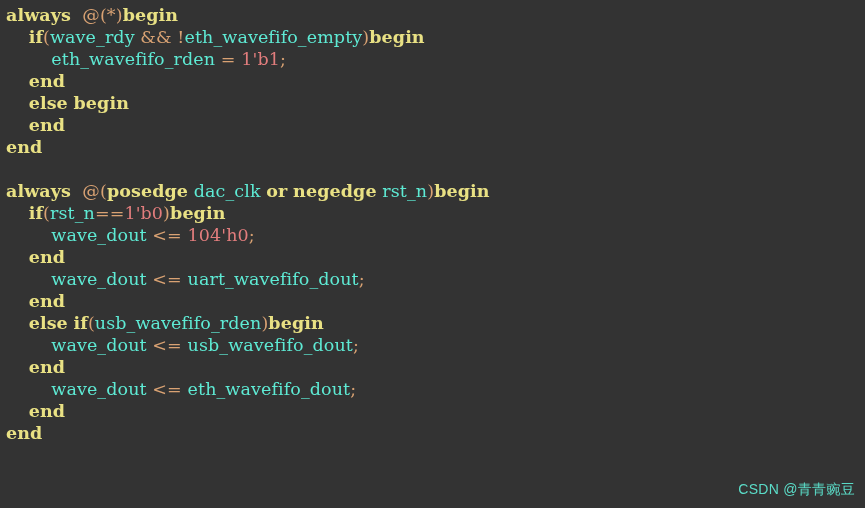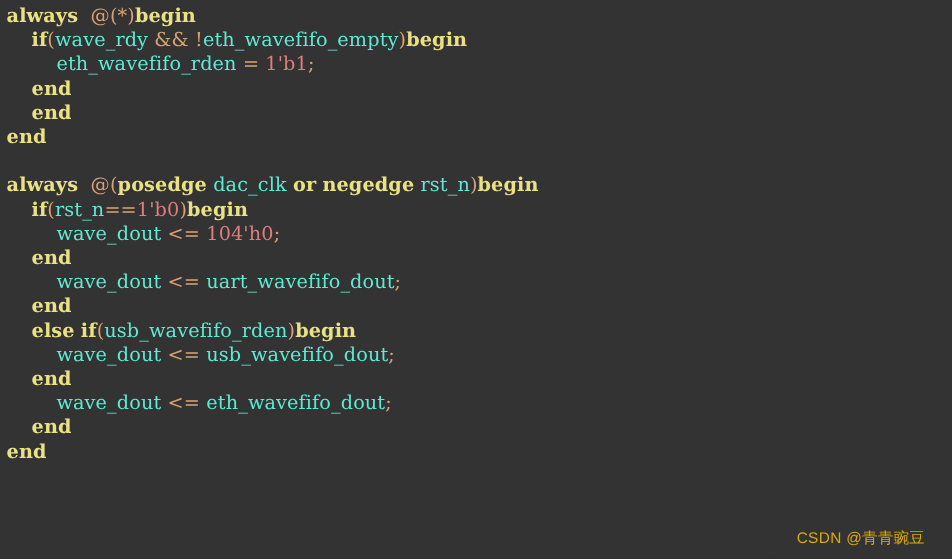--- a/index.html
+++ b/index.html
@@ -37,39 +37,40 @@
 
   
   .tok-kw    { color: #e9e184; font-weight: bold; }
   .tok-id    { color: #5eead4; }
   .tok-op    { color: #d9a273; }
   .tok-num   { color: #e27d7d; }
   .tok-plain { color: #c6ced6; }
 
   #watermark {
     position: absolute;
-    right: 24px;
+    right: 10px;
     bottom: 9px;
     font-family: "Liberation Sans", "DejaVu Sans", sans-serif;
     font-size: 14px;
-    color: #eab308;
+    color: #5eead4;
     white-space: nowrap;
     letter-spacing: 0.3px;
     opacity: 0.92;
   }
 </style>
 </head>
 <body>
 
 <div id="code-surface">
   <div id="code-lines">
       <div class="code-line"><span class="tok-kw">always</span><span class="tok-plain">  </span><span class="tok-op">@(*)</span><span class="tok-kw">begin</span></div>
       <div class="code-line"><span class="tok-plain">    </span><span class="tok-kw">if</span><span class="tok-op">(</span><span class="tok-id">wave_rdy</span><span class="tok-plain"> </span><span class="tok-op">&amp;&amp;</span><span class="tok-plain"> </span><span class="tok-op">!</span><span class="tok-id">eth_wavefifo_empty</span><span class="tok-op">)</span><span class="tok-kw">begin</span></div>
       <div class="code-line"><span class="tok-plain">        </span><span class="tok-id">eth_wavefifo_rden</span><span class="tok-plain"> </span><span class="tok-op">=</span><span class="tok-plain"> </span><span class="tok-num">1'b1</span><span class="tok-op">;</span></div>
       <div class="code-line"><span class="tok-plain">    </span><span class="tok-kw">end</span></div>
+      <div class="code-line"><span class="tok-plain">    </span><span class="tok-kw">else</span><span class="tok-plain"> </span><span class="tok-kw">begin</span></div>
       <div class="code-line"><span class="tok-plain">    </span><span class="tok-kw">end</span></div>
       <div class="code-line"><span class="tok-kw">end</span></div>
       <div class="code-line">&nbsp;</div>
       <div class="code-line"><span class="tok-kw">always</span><span class="tok-plain">  </span><span class="tok-op">@(</span><span class="tok-kw">posedge</span><span class="tok-plain"> </span><span class="tok-id">dac_clk</span><span class="tok-plain"> </span><span class="tok-kw">or</span><span class="tok-plain"> </span><span class="tok-kw">negedge</span><span class="tok-plain"> </span><span class="tok-id">rst_n</span><span class="tok-op">)</span><span class="tok-kw">begin</span></div>
       <div class="code-line"><span class="tok-plain">    </span><span class="tok-kw">if</span><span class="tok-op">(</span><span class="tok-id">rst_n</span><span class="tok-op">==</span><span class="tok-num">1'b0</span><span class="tok-op">)</span><span class="tok-kw">begin</span></div>
       <div class="code-line"><span class="tok-plain">        </span><span class="tok-id">wave_dout</span><span class="tok-plain"> </span><span class="tok-op">&lt;=</span><span class="tok-plain"> </span><span class="tok-num">104'h0</span><span class="tok-op">;</span></div>
       <div class="code-line"><span class="tok-plain">    </span><span class="tok-kw">end</span></div>
       <div class="code-line"><span class="tok-plain">        </span><span class="tok-id">wave_dout</span><span class="tok-plain"> </span><span class="tok-op">&lt;=</span><span class="tok-plain"> </span><span class="tok-id">uart_wavefifo_dout</span><span class="tok-op">;</span></div>
       <div class="code-line"><span class="tok-plain">    </span><span class="tok-kw">end</span></div>
       <div class="code-line"><span class="tok-plain">    </span><span class="tok-kw">else</span><span class="tok-plain"> </span><span class="tok-kw">if</span><span class="tok-op">(</span><span class="tok-id">usb_wavefifo_rden</span><span class="tok-op">)</span><span class="tok-kw">begin</span></div>

